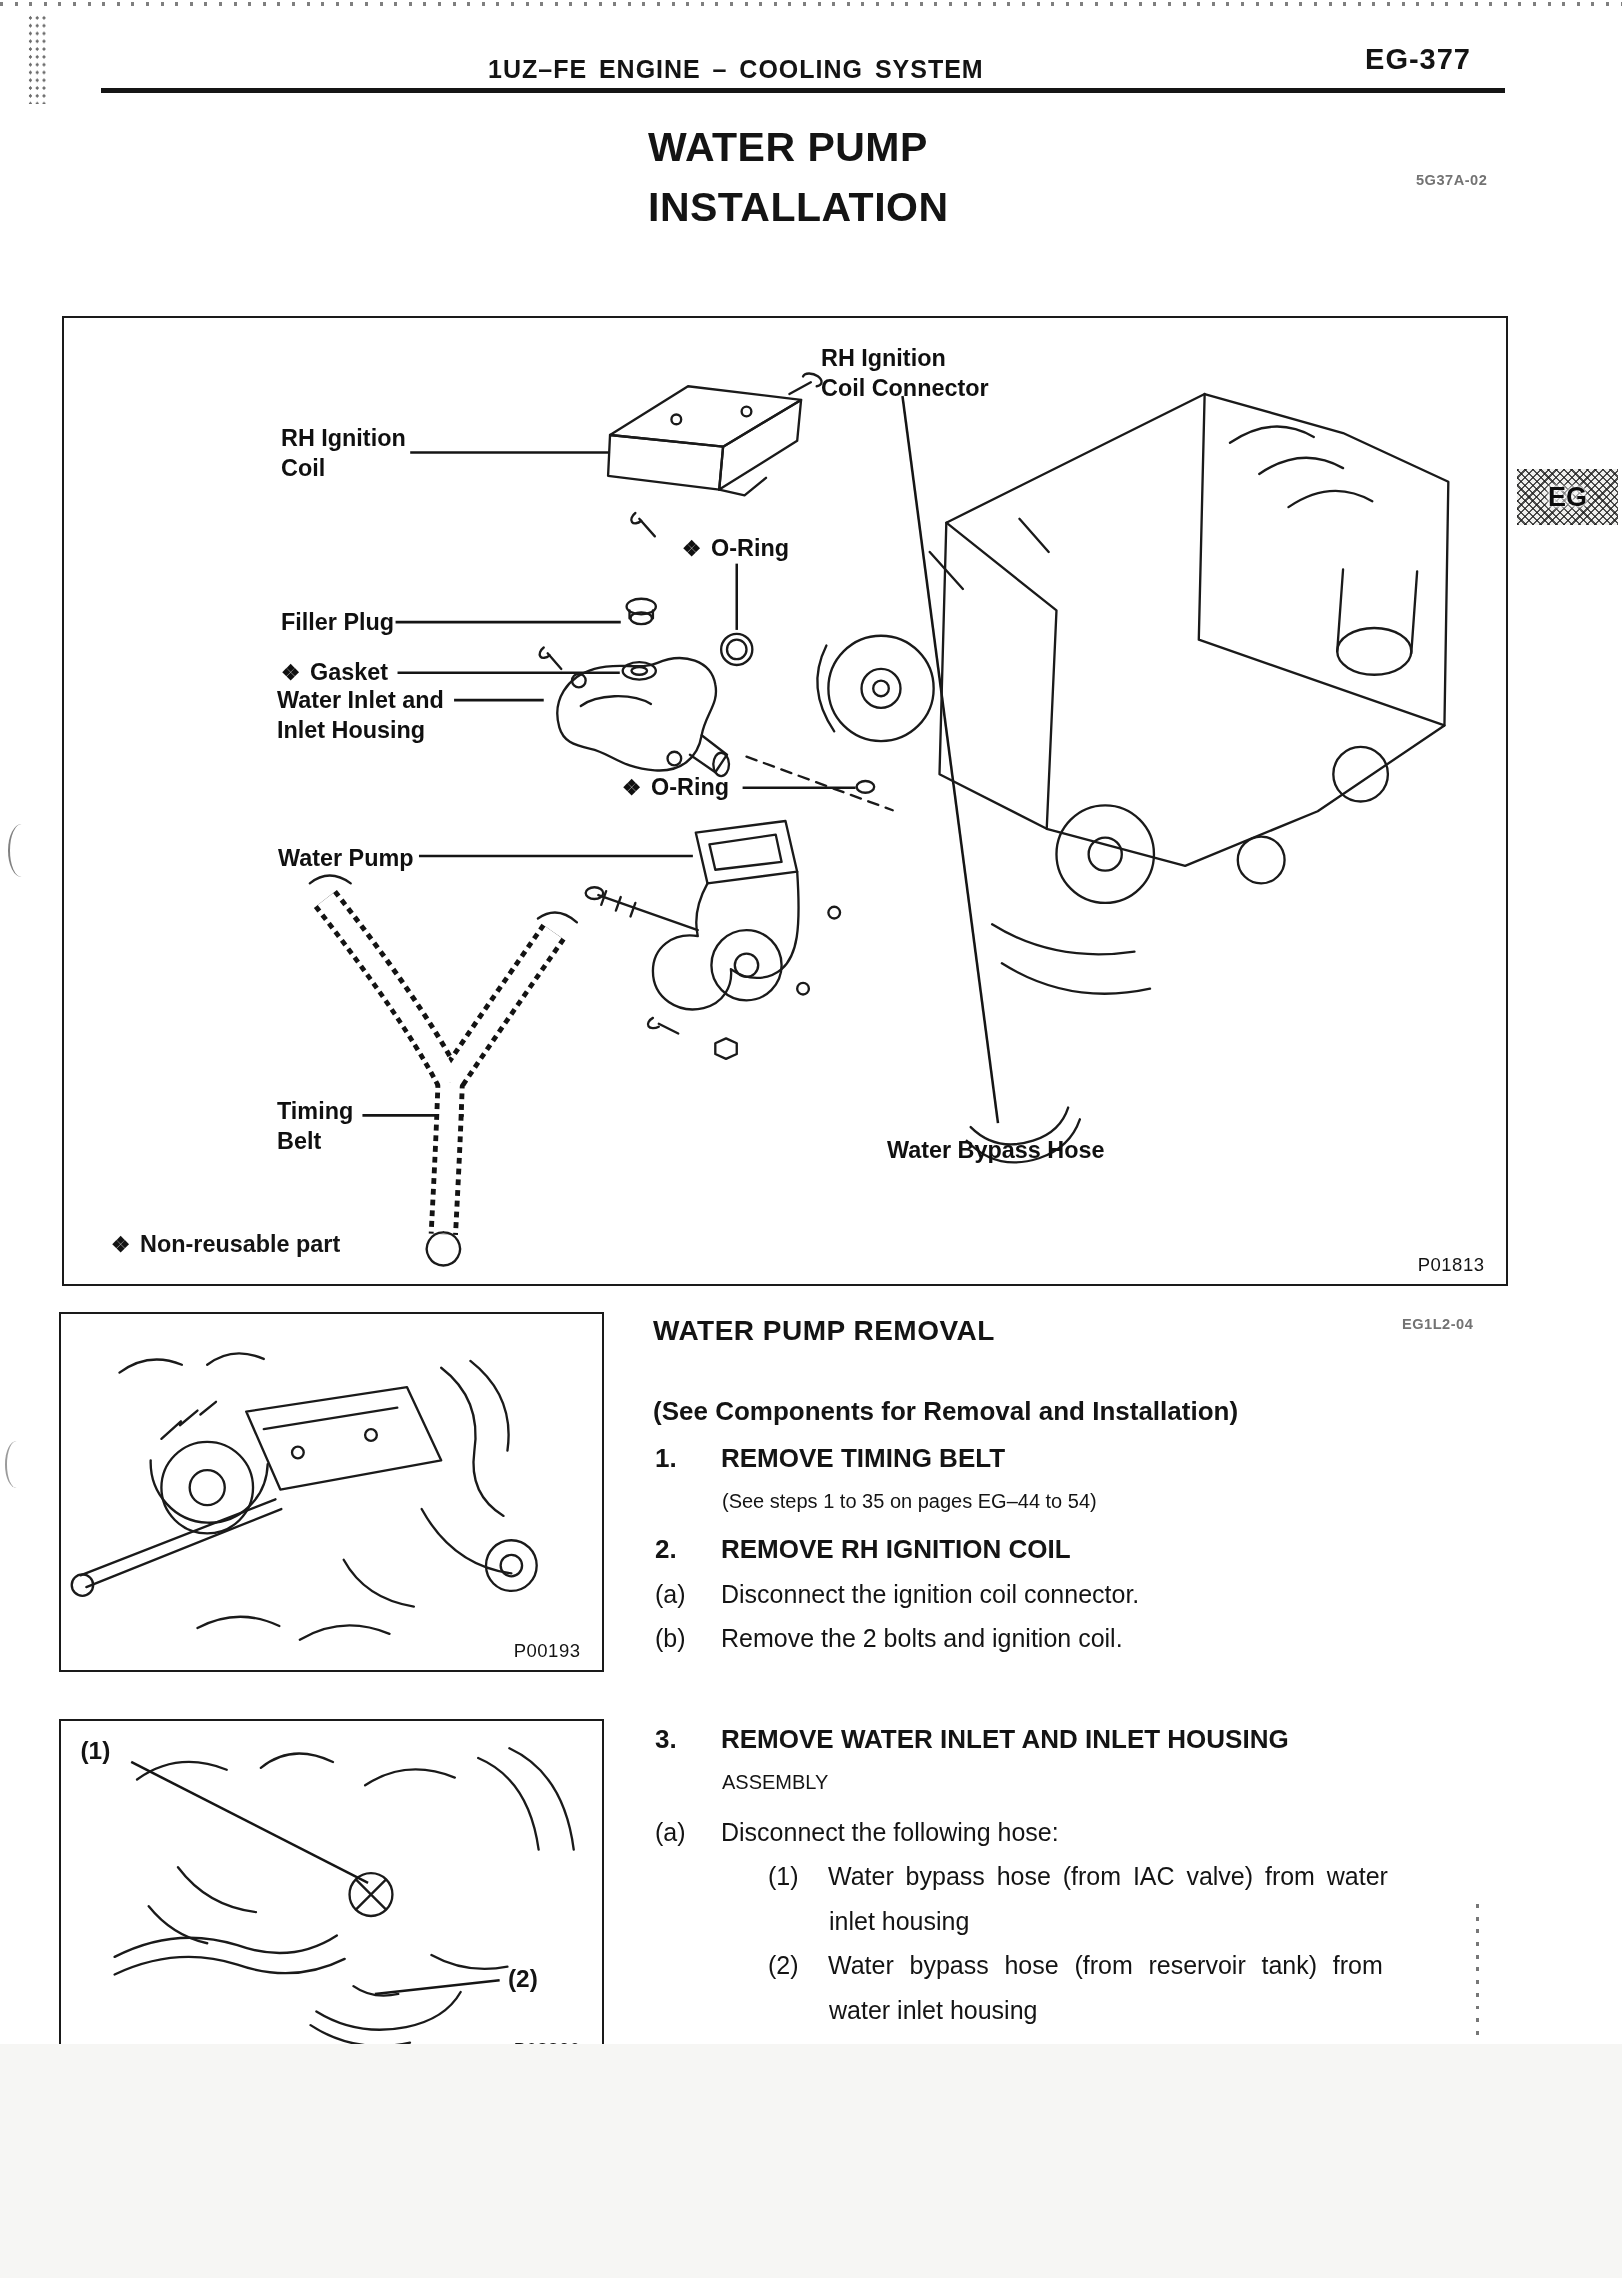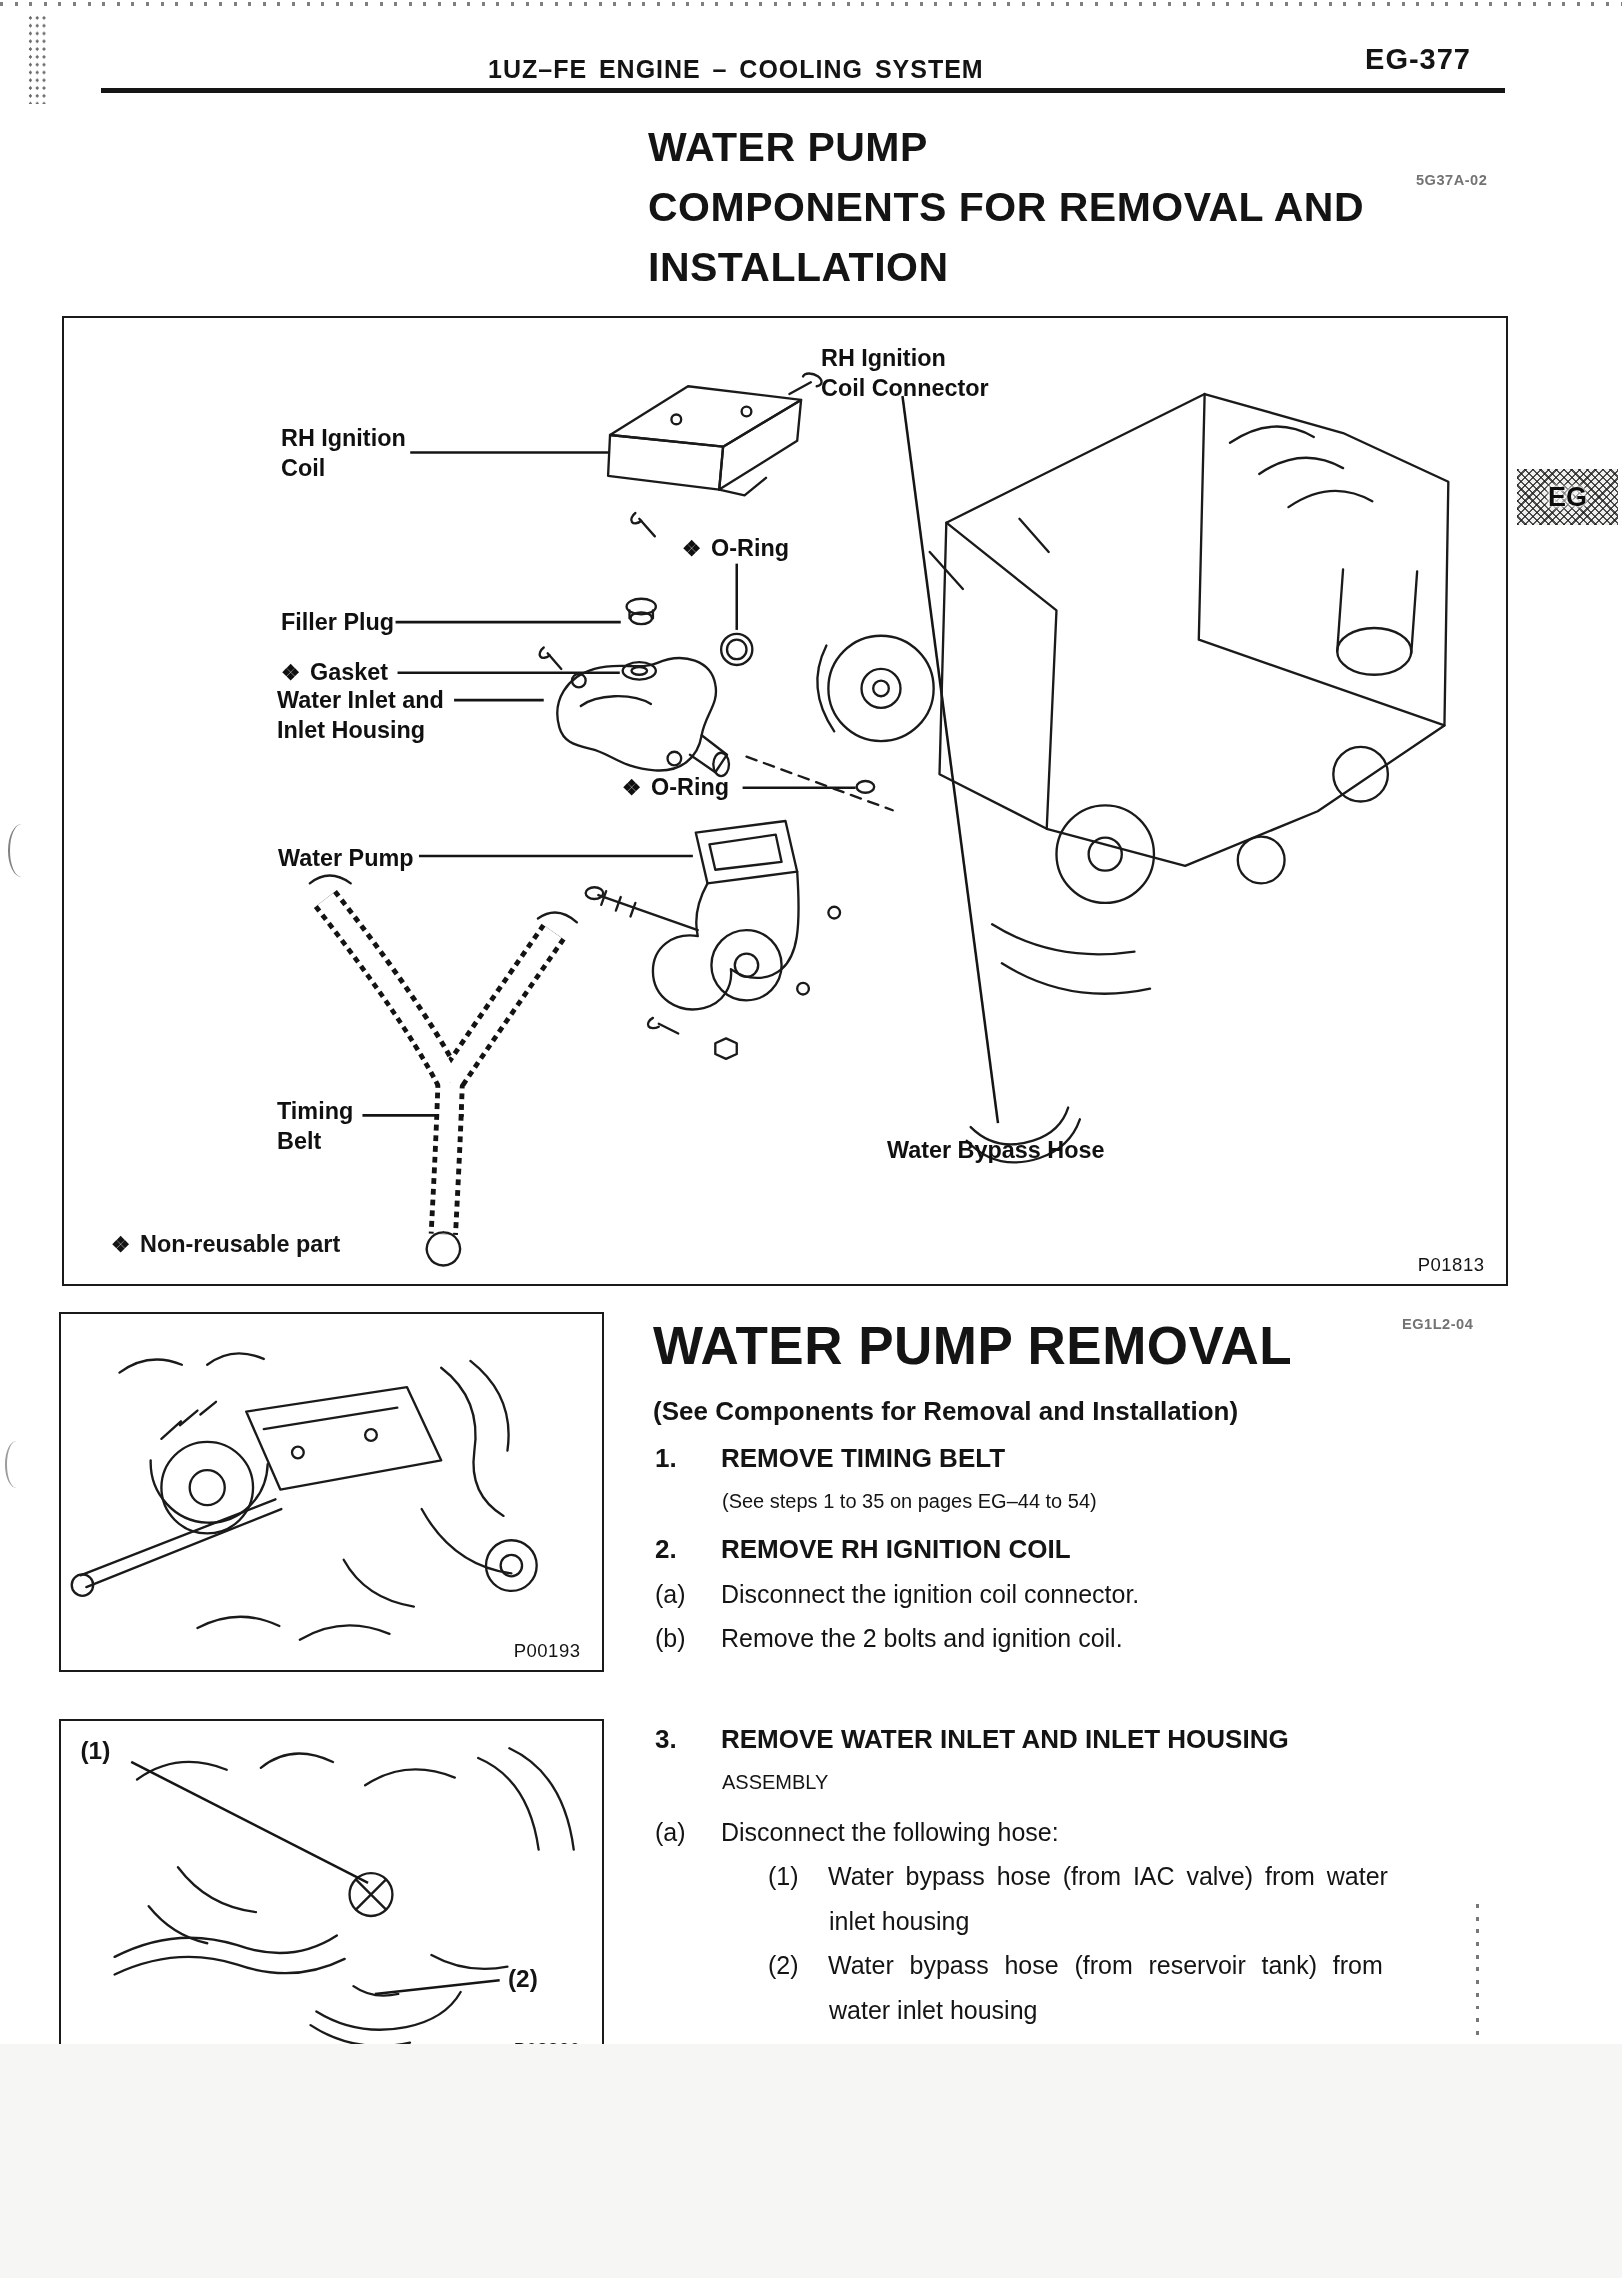--- a/index.html
+++ b/index.html
@@ -60,21 +60,21 @@
   .beltO{stroke:#131313;stroke-width:30;fill:none;stroke-dasharray:6 5;}
   .beltI{stroke:#ffffff;stroke-width:20;fill:none;}
 
   .dlabel{position:absolute;font-size:23.4px;font-weight:700;line-height:30px;white-space:nowrap;color:#101010;}
   .dia{margin-right:9.8px;font-size:21.5px;}
   .fig-code{position:absolute;right:21.5px;bottom:7.8px;font-size:18.5px;font-weight:400;letter-spacing:0.5px;}
   .legend{position:absolute;left:47px;top:913px;font-size:23.4px;font-weight:700;}
   .callout{position:absolute;font-size:24.4px;font-weight:700;}
 
   
-  .sec-heading{left:653px;top:1315px;font-size:53px;font-weight:700;letter-spacing:0.5px;}
+  .sec-heading{left:653px;top:1315px;font-size:28px;font-weight:700;letter-spacing:0.5px;}
   .intro{left:653px;top:1396px;font-size:26px;font-weight:700;}
   .row{position:absolute;display:flex;font-size:25px;line-height:31px;}
   .row .num{width:66px;font-weight:700;font-size:26px;}
   .row .ttl{font-weight:700;font-size:26px;white-space:nowrap;}
   .row .let{width:66px;}
   .row .body{white-space:nowrap;}
   .sub-bold{position:absolute;font-size:20px;font-weight:400;white-space:nowrap;}
   .snum{width:60px;}
   .ws1{word-spacing:4.9px;}
   .ws2{word-spacing:8.8px;}
@@ -93,21 +93,20 @@
   <div class="abs bl-vert"></div>
   <div class="abs right-dots"></div>
   <div class="abs speck-bl"></div>
 
   <div class="abs hdr-title nowrap">1UZ–FE ENGINE – COOLING SYSTEM</div>
   <div class="abs hdr-page">EG-377</div>
   <div class="abs hdr-rule"></div>
 
   <div class="abs title-block">
     <div>WATER PUMP</div>
-    <div>COMPONENTS FOR REMOVAL AND</div>
     <div>INSTALLATION</div>
   </div>
   <div class="abs code-sm code-title">5G37A-02</div>
 
   <div class="abs eg-tab">
     <span>EG</span>
   </div>
 
   <div class="abs frame diagram">
     <svg class="art" viewBox="0 0 1479 991">

